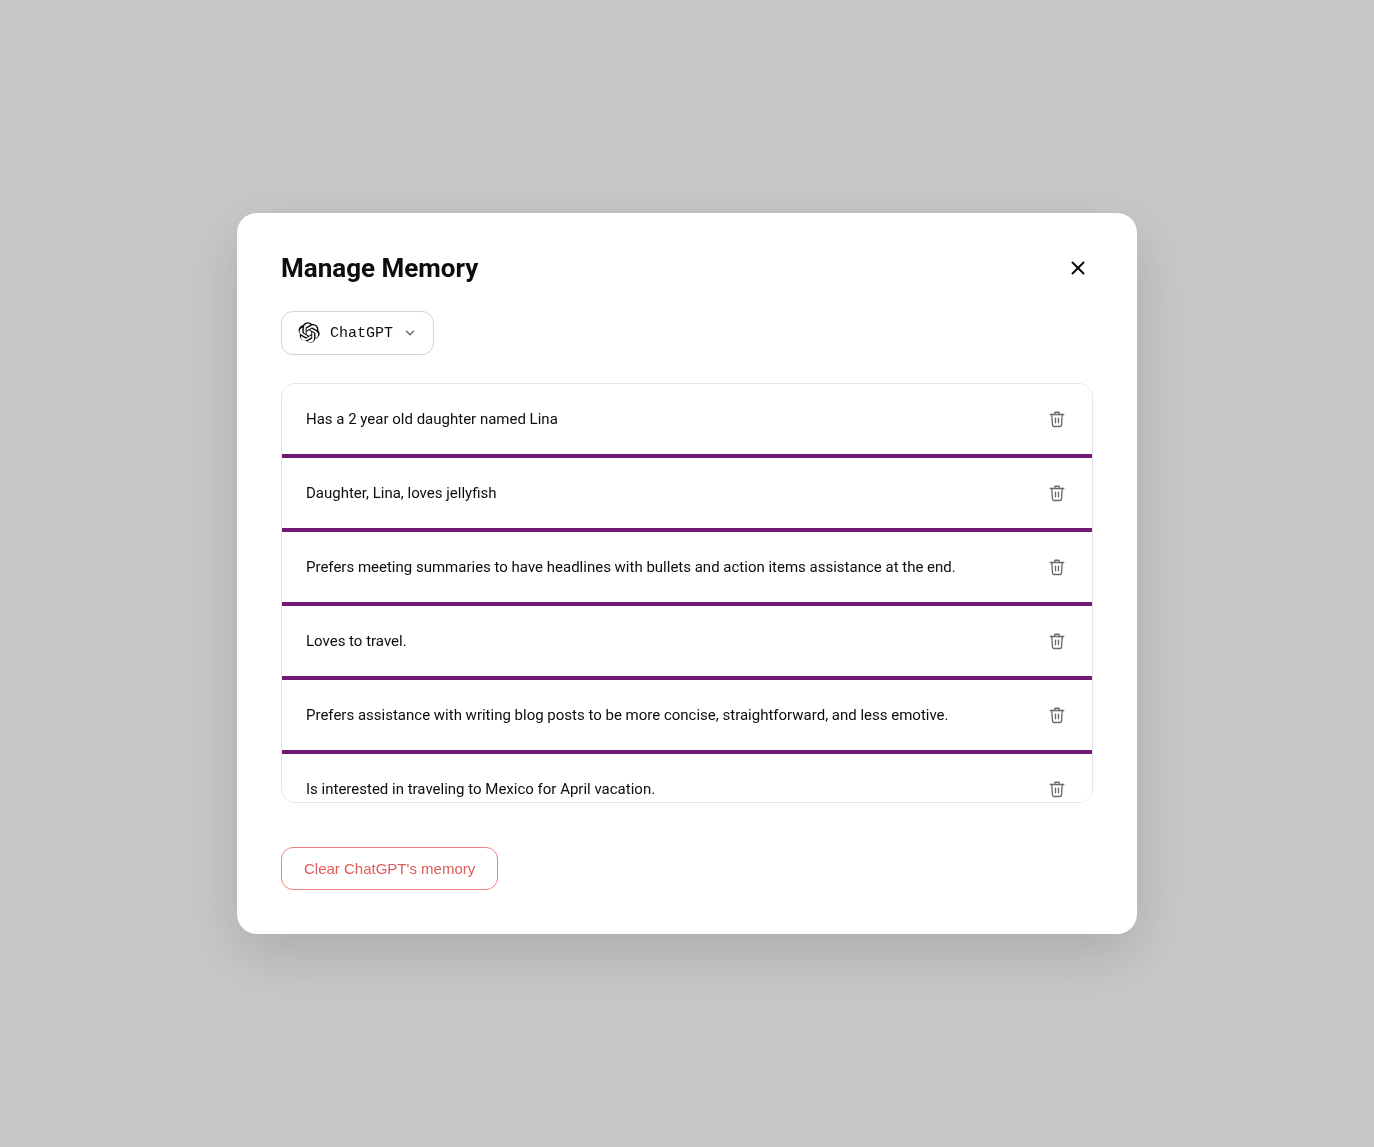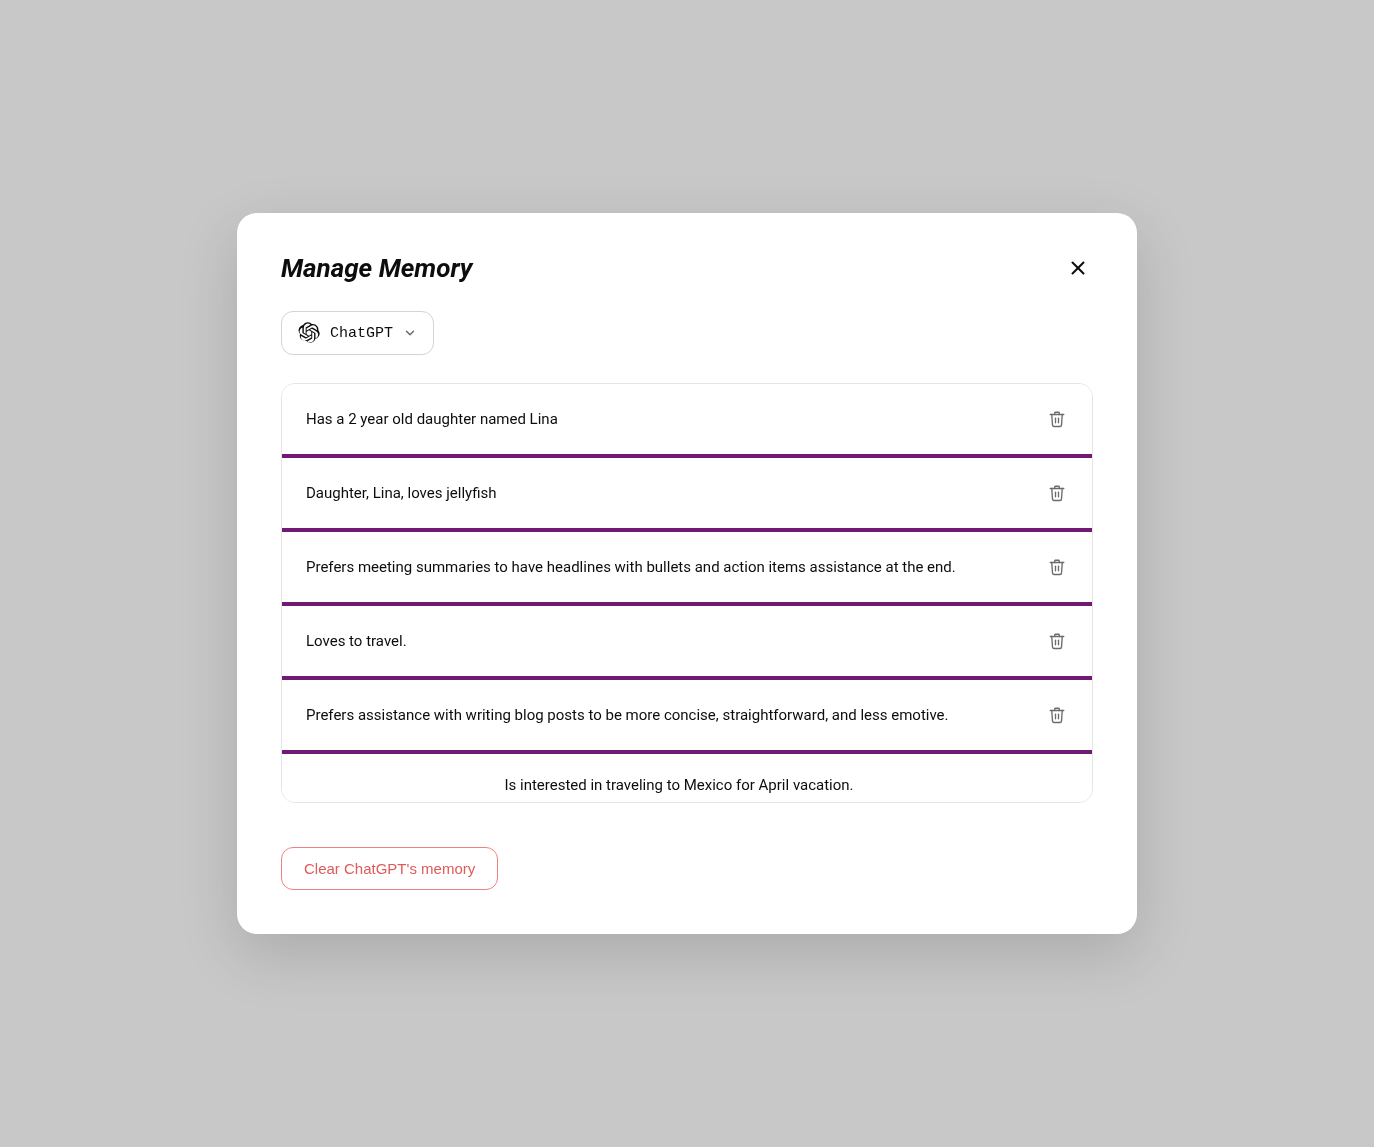--- a/index.html
+++ b/index.html
@@ -39,21 +39,20 @@
       display: flex;
       align-items: center;
       justify-content: space-between;
       margin-bottom: 28px;
     }
 
     .modal-title {
       font-size: 26px;
       font-weight: 700;
       color: #0d0d0d;
-      font-style: italic;
     }
 
     .close-btn {
       background: none;
       border: none;
       cursor: pointer;
       color: #0d0d0d;
       padding: 4px;
       display: flex;
       align-items: center;
@@ -120,21 +119,20 @@
       display: flex;
       align-items: center;
       justify-content: space-between;
       padding: 20px 20px 20px 24px;
       border-bottom: 4px solid #701a75;
       background: #ffffff;
     }
 
     .memory-item:last-child {
       border-bottom: none;
-      flex-direction: column;
     }
 
     .memory-item-text {
       font-size: 15px;
       color: #0d0d0d;
       line-height: 1.5;
       flex: 1;
       padding-right: 20px;
     }
 

